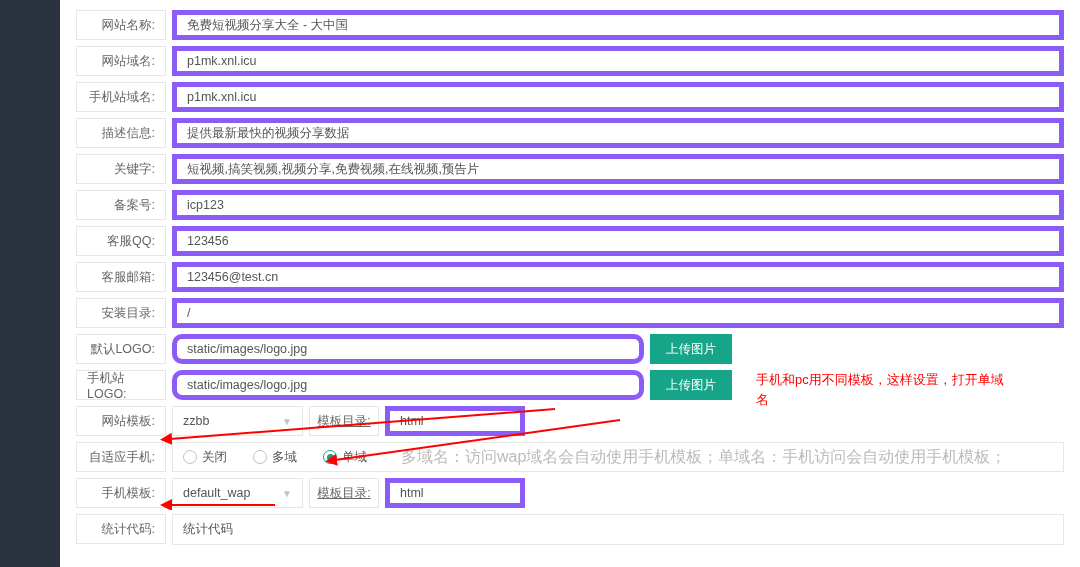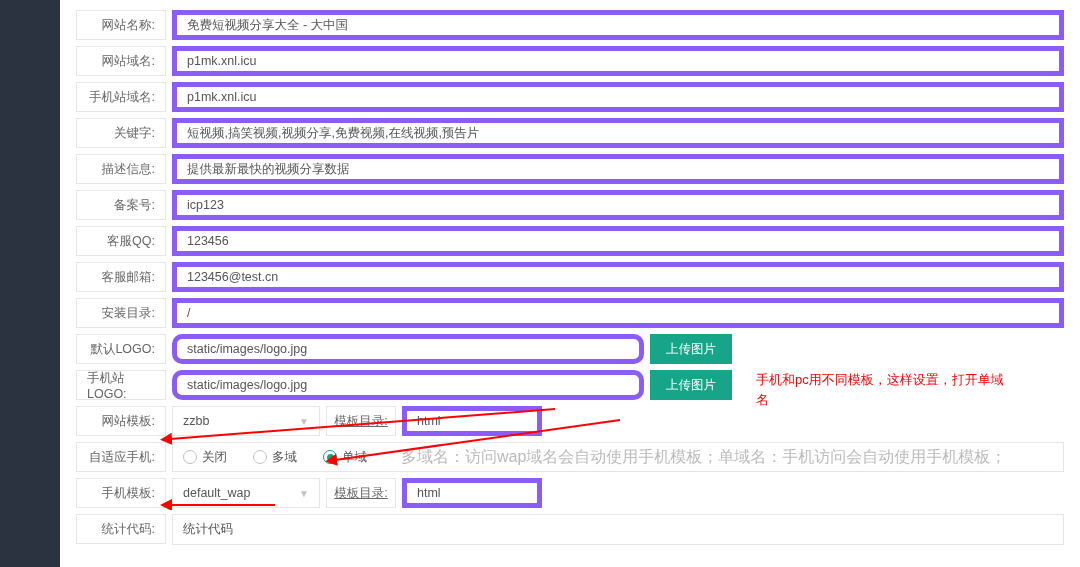--- a/index.html
+++ b/index.html
@@ -61,21 +61,21 @@
     .input-narrow {
       width: 472px;
       flex: none;
       border-radius: 10px;
     }
     .input-short {
       width: 140px;
       flex: none;
     }
     .select {
-      width: 148px;
+      width: 131px;
       flex: none;
       border: 1px solid #e6e6e6;
       background: #fff;
       height: 30px;
       padding: 0 10px;
       display: flex;
       align-items: center;
       justify-content: space-between;
       color: #555;
       font-size: 12.5px;
@@ -187,27 +187,27 @@
     <div class="label">网站域名:</div>
     <input class="input" value="p1mk.xnl.icu" style="">
   </div>
 
   <div class="form-row">
     <div class="label">手机站域名:</div>
     <input class="input" value="p1mk.xnl.icu" style="">
   </div>
 
   <div class="form-row">
+    <div class="label">描述信息:</div>
+    <input class="input" value="提供最新最快的视频分享数据" style="">
+  </div>
+
+  <div class="form-row">
     <div class="label">关键字:</div>
     <input class="input" value="短视频,搞笑视频,视频分享,免费视频,在线视频,预告片" style="">
-  </div>
-
-  <div class="form-row">
-    <div class="label">描述信息:</div>
-    <input class="input" value="提供最新最快的视频分享数据" style="">
   </div>
 
   <div class="form-row">
     <div class="label">备案号:</div>
     <input class="input" value="icp123" style="">
   </div>
 
   <div class="form-row">
     <div class="label">客服QQ:</div>
     <input class="input" value="123456" style="">

